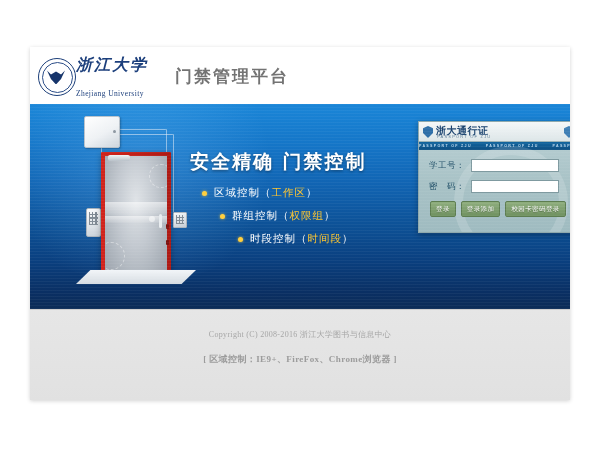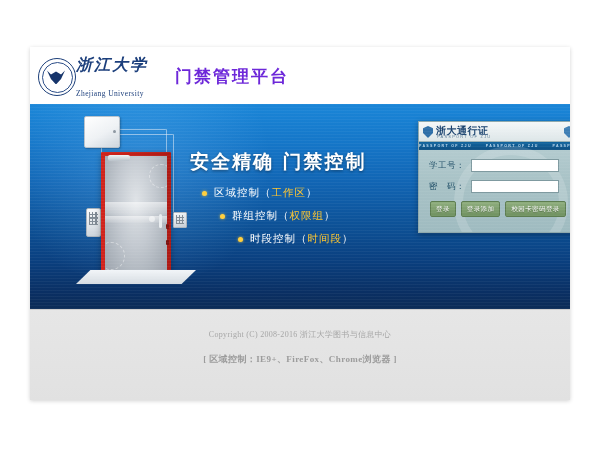--- a/index.html
+++ b/index.html
@@ -52,21 +52,21 @@
     line-height:1.05;
   }
   .zju-en{
     font-family:"Liberation Serif","DejaVu Serif",serif;
     font-size:7.5px;color:#1c3f7c;letter-spacing:.4px;
     margin-top:15px;
   }
   .platform-title{
     position:absolute;left:145px;top:18px;
     font-size:17px;font-weight:bold;
-    color:#6d28d9;letter-spacing:2px;
+    color:#737373;letter-spacing:2px;
     font-family:Liberation Sans, sans-serif;
   }
 
   
   .hero{
     position:relative;
     height:205px;
     background:
       linear-gradient(180deg,
         #1a86d8 0%,

